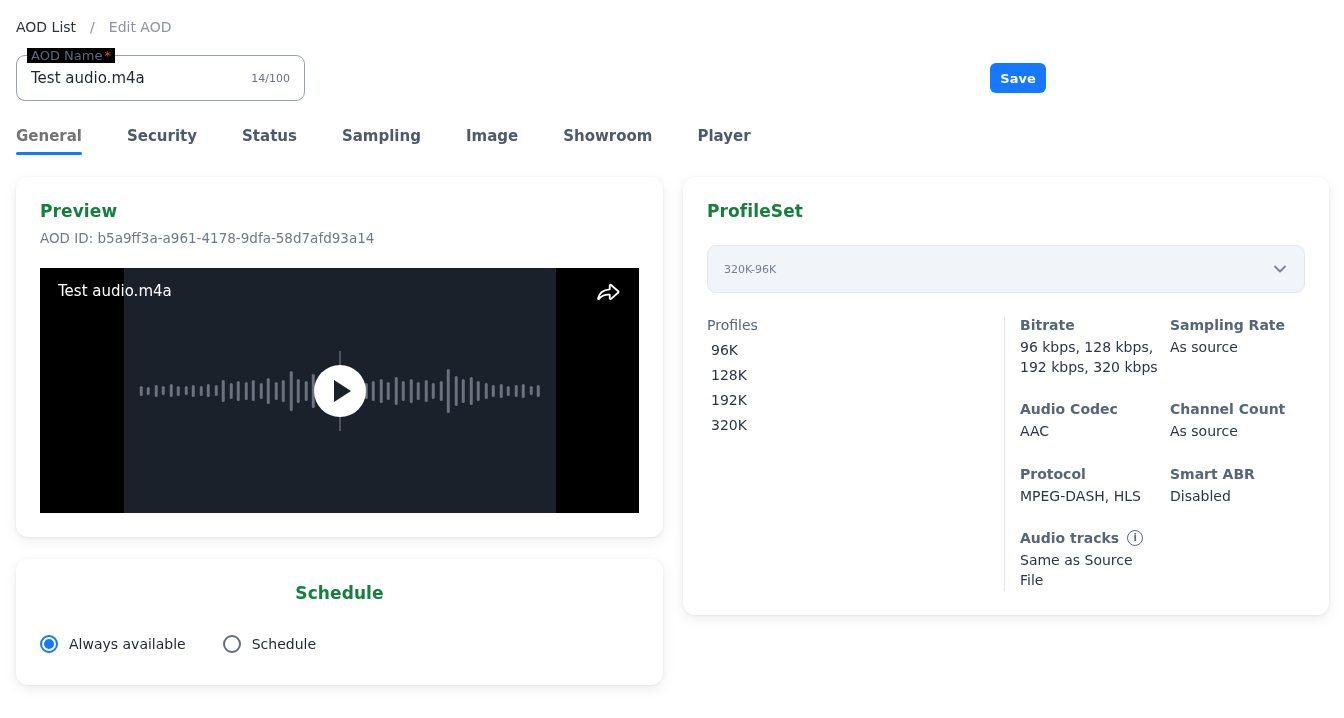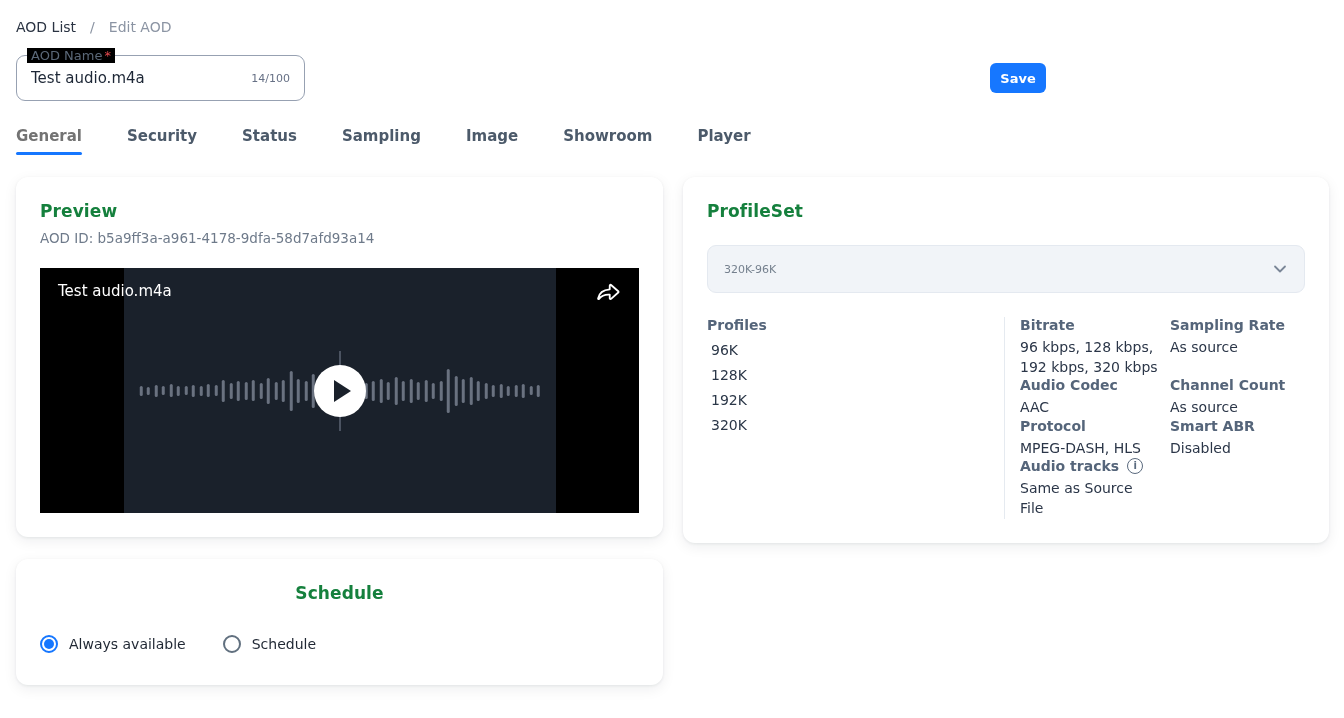--- a/index.html
+++ b/index.html
@@ -50,24 +50,24 @@
   .play-tri { width:0; height:0; border-left:17px solid #1a212b; border-top:11px solid transparent; border-bottom:11px solid transparent; margin-left:5px; }
   .player-title { position:absolute; left:18px; top:14px; color:#ffffff; font-size:15px; }
   .share-btn { position:absolute; right:18px; top:12px; width:26px; height:26px; cursor:pointer; }
 
   
   .dropdown { margin-top:24px; height:48px; background:#f1f4f8; border:1px solid #e4e9f0; border-radius:9px;
     display:flex; align-items:center; justify-content:space-between; padding:0 16px; cursor:pointer; }
   .dropdown-value { font-size:11px; color:#75808e; }
   .ps-layout { display:flex; margin-top:24px; }
   .profiles-col { width:297px; }
-  .ps-label { font-size:14px; font-weight:bold; color:#55657a; }
+  .ps-label { font-size:14px; font-weight:normal; color:#55657a; }
   .profile-item { font-size:14px; color:#2b3748; margin-top:9px; padding-left:4px; }
   .v-divider { width:1px; background:#e5eaf0; margin-right:15px; align-self:stretch; }
-  .details-grid { display:grid; grid-template-columns:150px 135px; flex:1; align-items:start; }
+  .details-grid { display:grid; grid-template-columns:150px 135px; row-gap:24px; flex:1; align-items:start; }
   .detail-label-row { display:flex; align-items:center; gap:8px; }
   .detail-label { font-size:14px; font-weight:bold; color:#55657a; }
   .detail-value { font-size:14px; color:#2b3648; margin-top:5px; line-height:1.4; padding-right:10px; }
   .info-icon { width:16px; height:16px; border:1.5px solid #5a6a7e; border-radius:50%; color:#5a6a7e;
     font-size:10px; font-weight:bold; display:flex; align-items:center; justify-content:center; cursor:pointer; line-height:1; }
 
   
   .schedule-card { height:126px;text-align:center; }
   .radio-row { display:flex; align-items:center; gap:37px; margin-top:32px; }
   .radio-opt { display:flex; align-items:center; gap:11px; cursor:pointer; }

